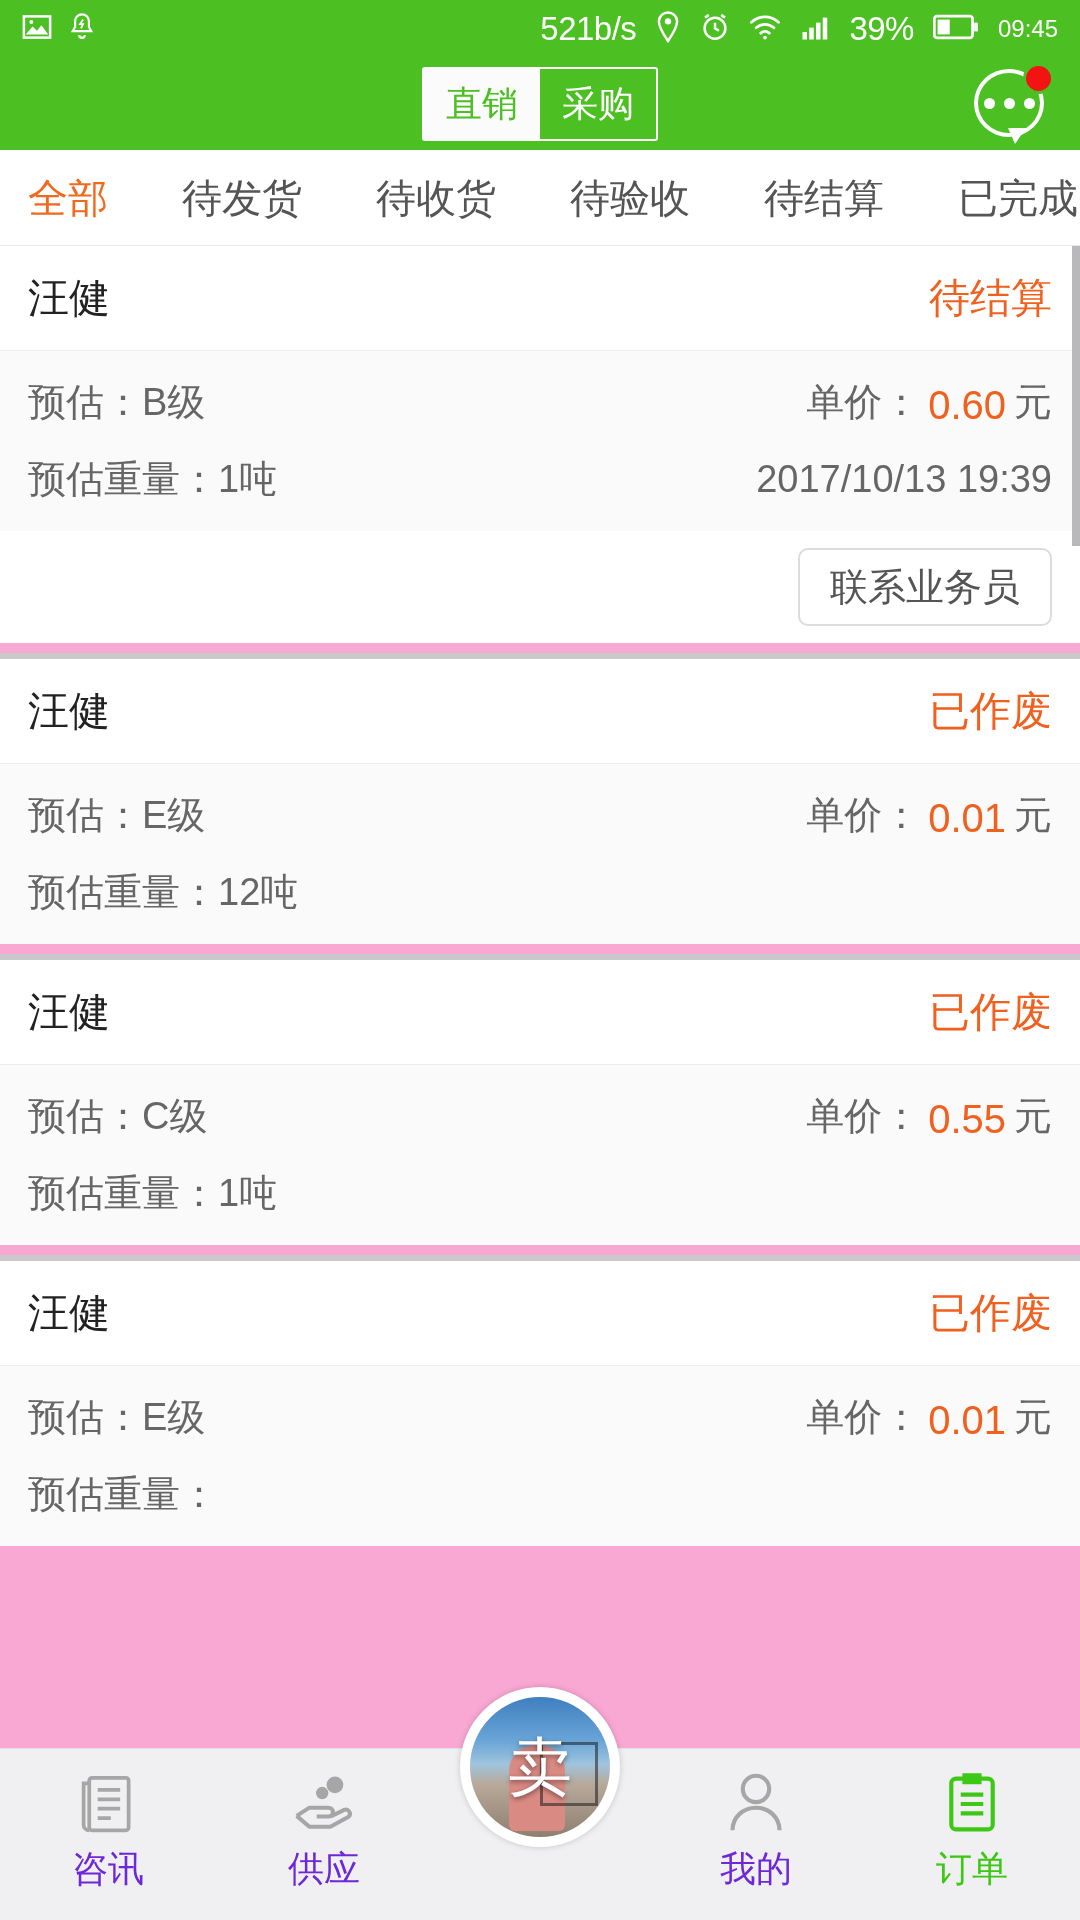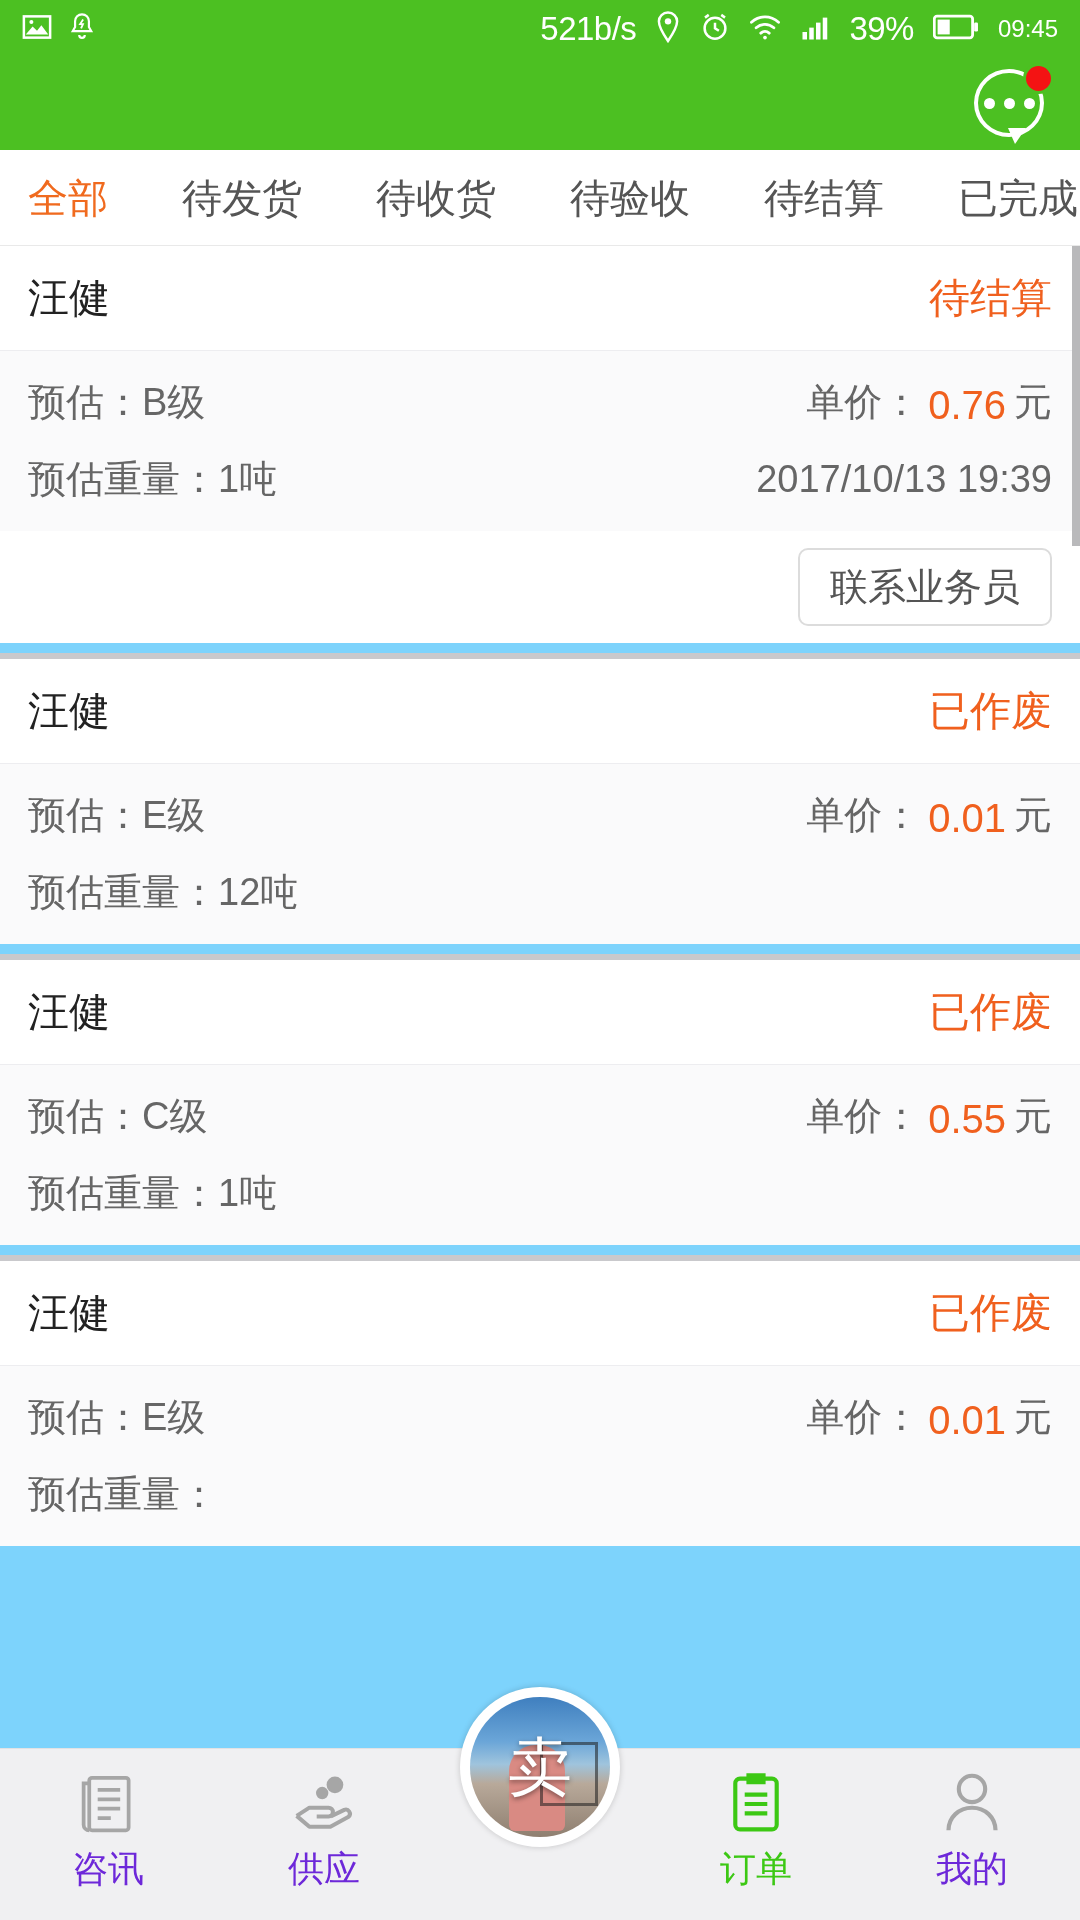--- a/index.html
+++ b/index.html
@@ -69,21 +69,21 @@
   }
   .tab {
     font-size:40px; color:#555555; white-space:nowrap;
     margin-right:74px; line-height:1;
   }
   .tab.active { color:#F06A1E; }
 
   
   .list {
     flex:1 1 auto; overflow:hidden; position:relative;
-    background:#7dd3fc;
+    background:#f9a8d4;
   }
   .card { background:#ffffff; margin-bottom:10px; }
   .card-head {
     height:104px; display:flex; align-items:center; justify-content:space-between;
     padding:0 28px; background:#ffffff;
   }
   .cust { font-size:41px; color:#222222; }
   .status { font-size:41px; color:#F0601E; }
 
   .card-body {
@@ -211,20 +211,24 @@
             <rect x="1" y="1.5" width="30" height="17" rx="2.2" fill="none" stroke="#fff" stroke-width="2.2"></rect>
             <rect x="3.6" y="4.2" width="9.5" height="11.6" fill="#fff"></rect>
             <rect x="32.2" y="6.5" width="3" height="7" rx="1" fill="#fff"></rect>
           </svg>
       </span>
       <span class="sb-time">09:45</span>
     </div>
   </div>
 
   <div class="header">
+    <div class="segmented">
+      <div class="seg active">直销</div>
+      <div class="seg inactive">采购</div>
+    </div>
     <div class="chat-btn">
       <div class="chat-bubble">
         <span class="chat-dot"></span>
         <span class="chat-dot"></span>
         <span class="chat-dot"></span>
       </div>
       <div class="badge"></div>
     </div>
   </div>
 
@@ -243,21 +247,21 @@
     <div class="card">
       <div class="card-head">
         <span class="cust">汪健</span>
         <span class="status">待结算</span>
       </div>
       <div class="card-body">
         <div class="brow">
           <span class="bleft"><span>预估：</span><span>B级</span></span>
           <span class="bright">
             <span>单价：</span>
-            <span class="price-num">0.76</span>
+            <span class="price-num">0.60</span>
             <span>元</span>
           </span>
         </div>
         <div class="brow">
           <span class="bleft"><span>预估重量：</span><span>1吨</span></span>
           <span class="date">2017/10/13 19:39</span>
         </div>
       </div>
       <div class="card-actions">
         <button class="btn-outline">联系业务员</button>
@@ -358,35 +362,35 @@
     </div>
 
     <div class="navitem">
       <div class="sell-wrap">
         <div class="sell-circle">
           <span class="sell-text">卖</span>
         </div>
       </div>
     </div>
 
+    <div class="navitem">
+      <span class="navicon">
+        <svg width="58" height="64" viewBox="0 0 30 34">
+            <circle cx="15" cy="9" r="7" fill="none" stroke="#a6a6a6" stroke-width="2.2"></circle>
+            <path d="M2.5 31c0-7 5.6-12 12.5-12s12.5 5 12.5 12" fill="none" stroke="#a6a6a6" stroke-width="2.2"></path>
+          </svg>
+      </span>
+      <span class="navlabel">我的</span>
+    </div>
+
     <div class="navitem active">
       <span class="navicon">
         <svg width="58" height="64" viewBox="0 0 30 34">
             <rect x="4" y="3.5" width="22" height="27" rx="2.5" fill="none" stroke="#3CC814" stroke-width="2.2"></rect>
             <path d="M11 1.8h8v3.6h-8z" fill="none" stroke="#3CC814" stroke-width="2.2"></path>
             <path d="M9 12h12M9 17h12M9 22h12" stroke="#3CC814" stroke-width="2.2"></path>
           </svg>
       </span>
       <span class="navlabel">订单</span>
     </div>
 
-    <div class="navitem">
-      <span class="navicon">
-        <svg width="58" height="64" viewBox="0 0 30 34">
-            <circle cx="15" cy="9" r="7" fill="none" stroke="#a6a6a6" stroke-width="2.2"></circle>
-            <path d="M2.5 31c0-7 5.6-12 12.5-12s12.5 5 12.5 12" fill="none" stroke="#a6a6a6" stroke-width="2.2"></path>
-          </svg>
-      </span>
-      <span class="navlabel">我的</span>
-    </div>
-
   </div>
 </div>
 
 </body></html>

